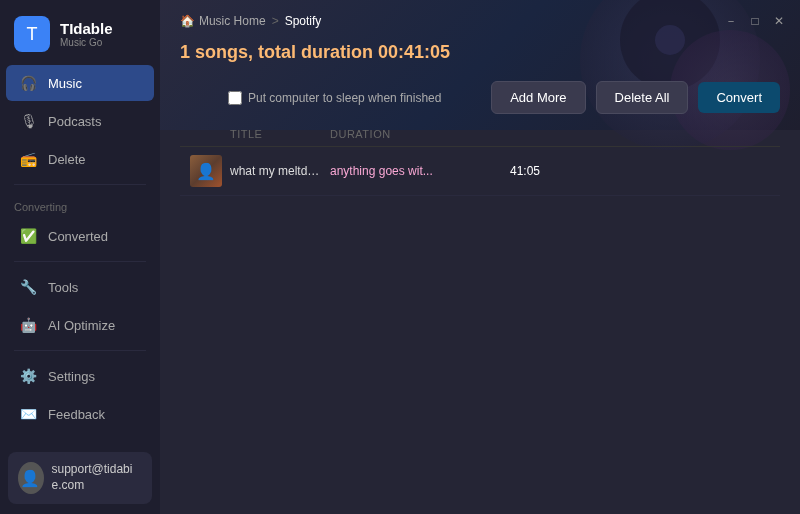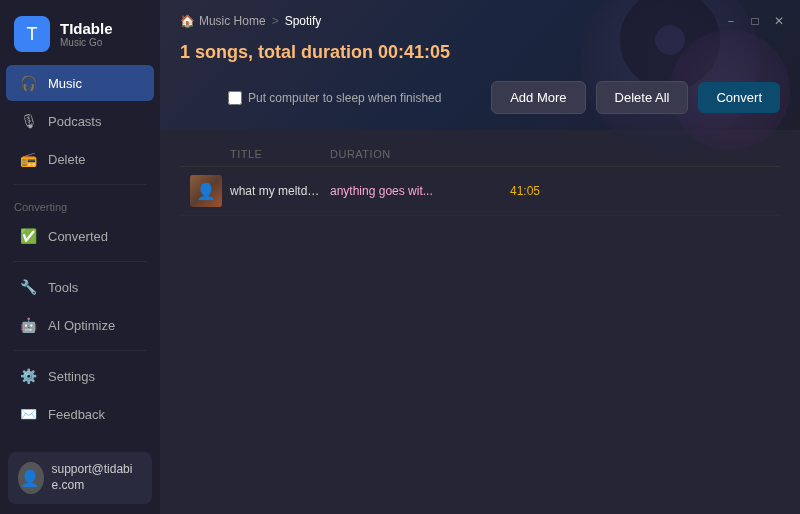--- a/index.html
+++ b/index.html
@@ -245,21 +245,20 @@
       color: #fff;
     }
 
     
     .table-container {
       position: relative;
       z-index: 1;
       flex: 1;
       padding: 0 20px 10px;
       overflow-y: auto;
-      margin-top: 20px;
     }
     .table-header {
       display: grid;
       grid-template-columns: 40px 1fr 180px 180px 80px;
       padding: 6px 10px;
       border-bottom: 1px solid #333;
       font-size: 11px;
       color: #666;
       text-transform: uppercase;
       letter-spacing: 0.5px;
@@ -311,21 +310,21 @@
     }
     .song-album {
       color: #f9a8d4;
       font-size: 12px;
       white-space: nowrap;
       overflow: hidden;
       text-overflow: ellipsis;
       padding-right: 10px;
     }
     .song-duration {
-      color: #eab308;
+      color: #ffffff;
       font-size: 12px;
     }
 
     
     .table-container::-webkit-scrollbar {
       width: 4px;
     }
     .table-container::-webkit-scrollbar-track {
       background: transparent;
     }

